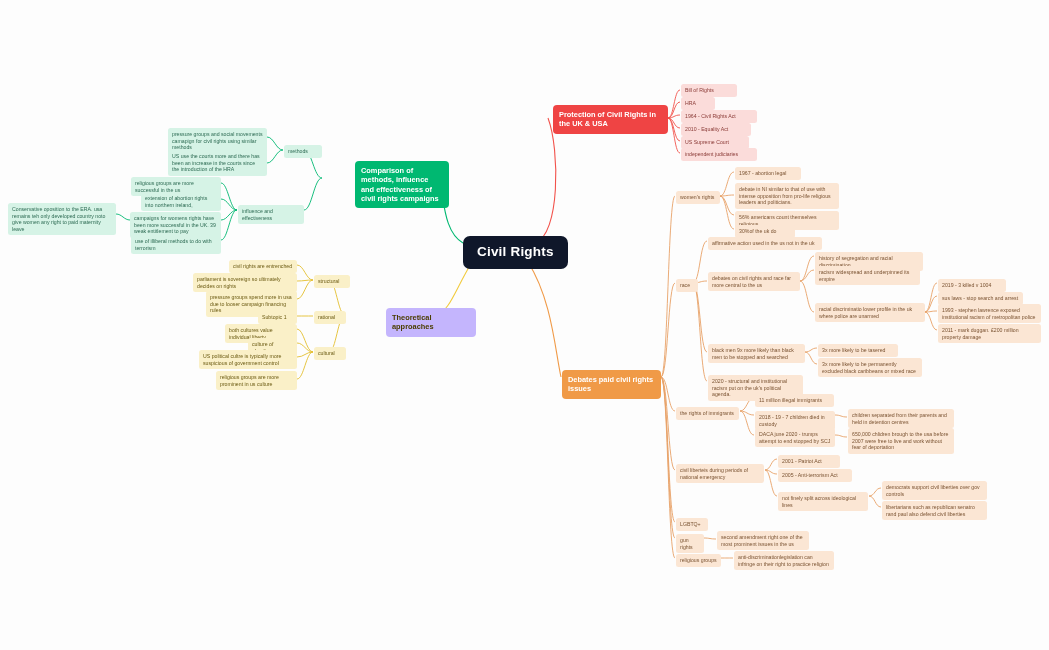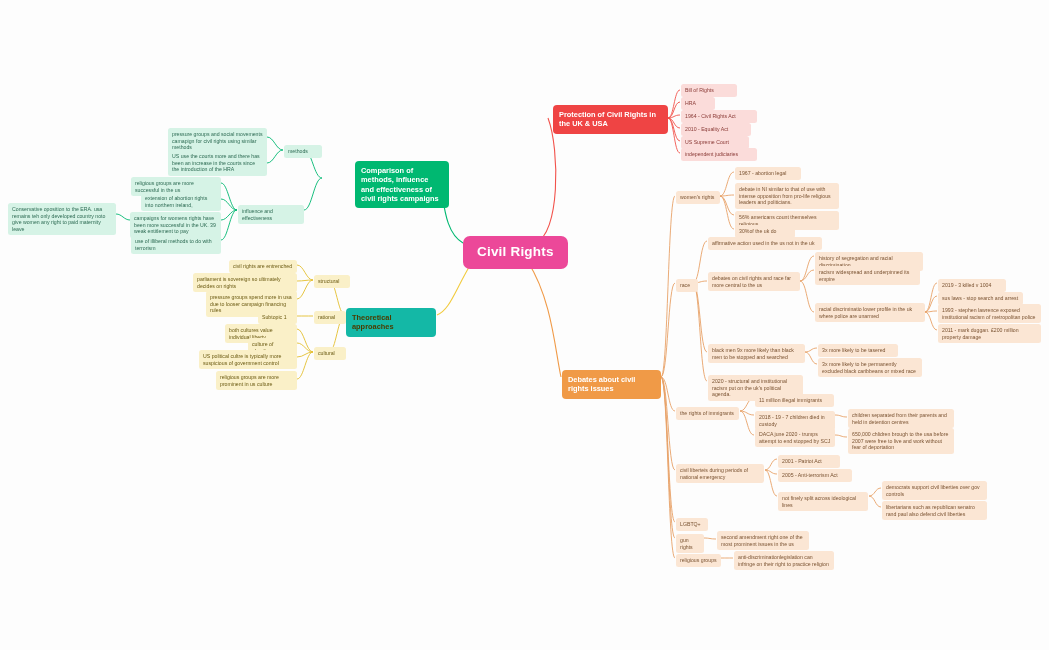--- a/index.html
+++ b/index.html
@@ -5,28 +5,28 @@
   * { box-sizing: border-box; margin:0; padding:0; }
   html,body { width:1049px; height:650px; background:#fdfdfd; overflow:hidden;
               font-family:"Liberation Sans", sans-serif; }
   #canvas { position:relative; width:1049px; height:650px; }
   svg.links { position:absolute; inset:0; width:1049px; height:650px; pointer-events:none; }
 
   .node { position:absolute; border-radius:3px; line-height:1.25;
           white-space:normal; overflow:hidden; }
 
   
-  .center { background:#ec4899; color:#ffffff; font-size:13.5px; font-weight:bold;
+  .center { background:#0f172a; color:#ffffff; font-size:13.5px; font-weight:bold;
             border-radius:7px; padding:8px 14px; letter-spacing:.2px; }
 
   
   .topic { font-size:7.4px; font-weight:bold; color:#ffffff; padding:5px 6px; border-radius:4px; }
   .topic.red    { background:#ef4444; }
   .topic.green  { background:#00b871; }
-  .topic.yellow { background:#14b8a6; color:#4a3c00; }
+  .topic.yellow { background:#c4b5fd; color:#4a3c00;margin-left:40px; }
   .topic.orange { background:#f09a47; }
 
   
   .leaf { font-size:5.2px; padding:3.2px 4px; border-radius:2.5px; color:#3a3a3a; }
   .red-l    { background:#fbdcda; }
   .green-l  { background:#d6f3e6; }
   .yellow-l { background:#faf0c8; }
   .orange-l { background:#fbe6d4; }
   .green-t  { color:#2c6a52; }
   .yellow-t { color:#6b5a12; }
@@ -173,21 +173,21 @@
 
   <div class="node leaf yellow-l yellow-t" style="left:314px; top:311px; width:32px;">rational</div>
   <div class="node leaf yellow-l yellow-t" style="left:258px; top:311px; width:39px;">Subtopic 1</div>
 
   <div class="node leaf yellow-l yellow-t" style="left:314px; top:347px; width:32px;">cultural</div>
   <div class="node leaf yellow-l yellow-t" style="left:225px; top:324px; width:72px;">both cultures value individual liberty</div>
   <div class="node leaf yellow-l yellow-t" style="left:248px; top:338px; width:49px;">culture of pluralism</div>
   <div class="node leaf yellow-l yellow-t" style="left:199px; top:350px; width:98px;">US political cultre is typically more suspicious of government control</div>
   <div class="node leaf yellow-l yellow-t" style="left:216px; top:371px; width:81px;">religious groups are more prominent in us culture</div>
 
-  <div class="node topic orange" style="left:562px; top:370px; width:99px;">Debates about civil rights issues</div>
+  <div class="node topic orange" style="left:562px; top:370px; width:99px;">Debates paid civil rights issues</div>
 
   <div class="node leaf orange-l orange-t" style="left:676px; top:191px; width:44px;">women's rights</div>
   <div class="node leaf orange-l orange-t" style="left:735px; top:167px; width:66px;">1967 - abortion legal</div>
   <div class="node leaf orange-l orange-t" style="left:735px; top:183px; width:104px;">debate in NI similar to that of use with intense opposition from pro-life religious leaders and politicians.</div>
   <div class="node leaf orange-l orange-t" style="left:735px; top:211px; width:104px;">56% americans count themselves religious</div>
   <div class="node leaf orange-l orange-t" style="left:735px; top:225px; width:60px;">30%of the uk do</div>
 
   <div class="node leaf orange-l orange-t" style="left:676px; top:279px; width:22px;">race</div>
   <div class="node leaf orange-l orange-t" style="left:708px; top:237px; width:114px;">affirmative action used in the us not in the uk</div>
   <div class="node leaf orange-l orange-t" style="left:708px; top:272px; width:92px;">debates on civil rights and race far more central to the us</div>

